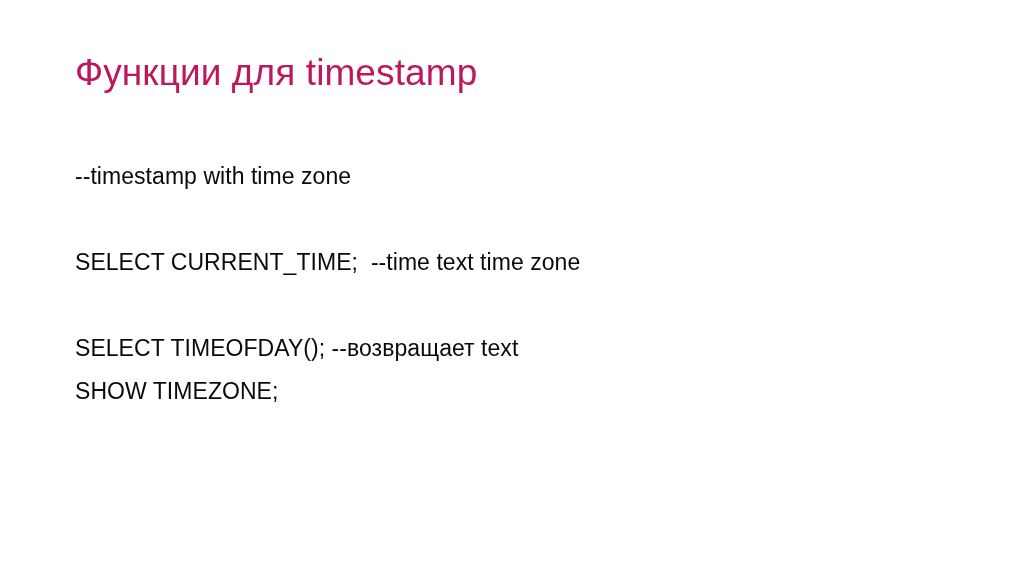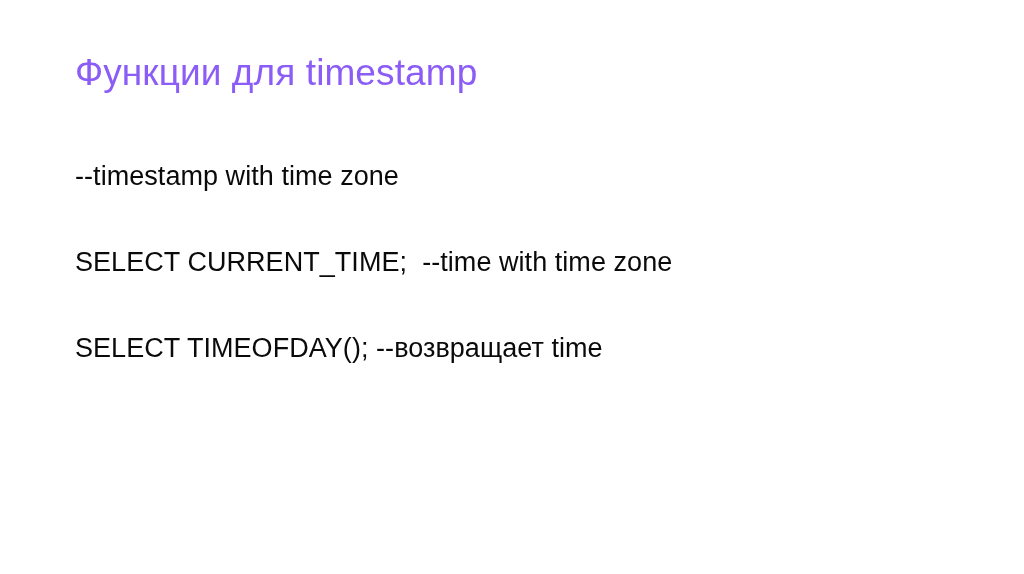--- a/index.html
+++ b/index.html
@@ -27,34 +27,34 @@
   
   .slide-title {
     position: absolute;
     left: 75px;
     top: 52px;
     width: 880px;
     font-size: 37px;
     font-weight: 300;
     line-height: 1.12;
     letter-spacing: 0.1px;
-    color: #8b5cf6;
+    color: #be185d;
     white-space: pre;
   }
 
   
   .slide-body {
     position: absolute;
     left: 75px;
     top: 155px;
     width: 900px;
   }
 
   .code-line {
-    font-size: 27px;
+    font-size: 23px;
     font-weight: 400;
     line-height: 43px;
     color: #0a0a0a;
     white-space: pre;
     letter-spacing: 0.05px;
     min-height: 43px;
   }
 
   .code-line.is-blank {
     color: transparent;
@@ -63,18 +63,19 @@
 </head>
 <body>
 
 <div class="slide">
 
   <div class="slide-title">Функции для timestamp</div>
 
   <div class="slide-body">
     <div class="code-line">--timestamp with time zone</div>
     <div class="code-line is-blank"> </div>
-    <div class="code-line">SELECT CURRENT_TIME;  --time with time zone</div>
+    <div class="code-line">SELECT CURRENT_TIME;  --time text time zone</div>
     <div class="code-line is-blank"> </div>
-    <div class="code-line">SELECT TIMEOFDAY(); --возвращает time</div>
+    <div class="code-line">SELECT TIMEOFDAY(); --возвращает text</div>
+    <div class="code-line">SHOW TIMEZONE;</div>
   </div>
 
 </div>
 
 </body></html>

